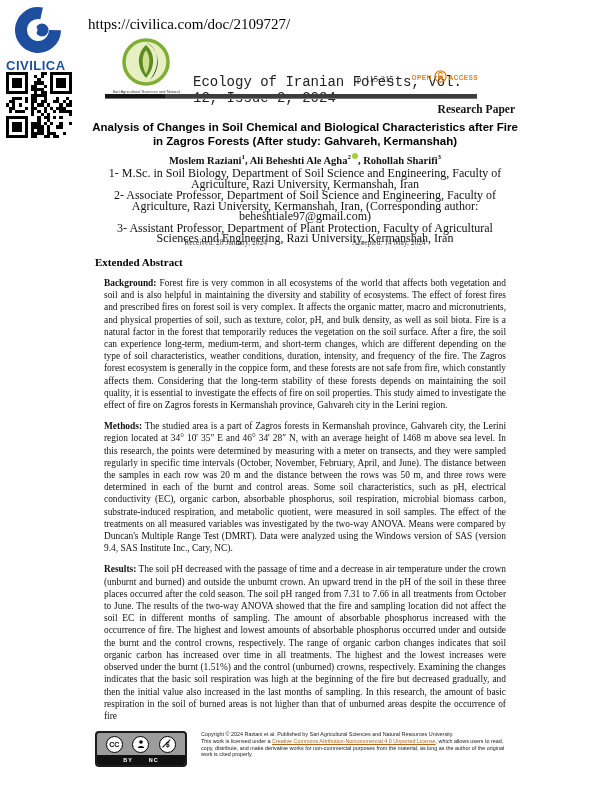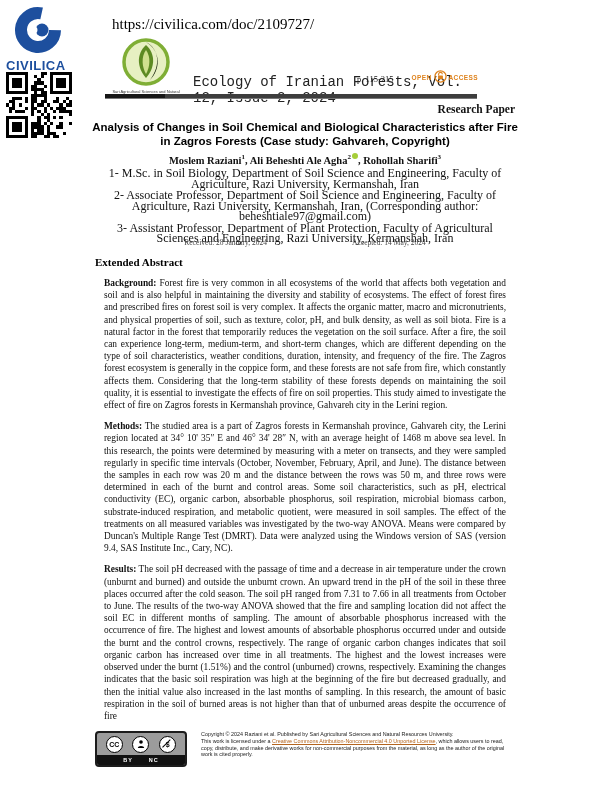--- a/index.html
+++ b/index.html
@@ -10,21 +10,21 @@
 
   
   .brand { position:absolute; left:6px; top:6px; width:78px; text-align:left; }
   .brand-name { color:#1d4f9e; font-family:"Liberation Sans", sans-serif;
     font-weight:bold; font-size:13px; letter-spacing:0.5px; margin-top:-2px; }
   .qr { position:absolute; left:6px; top:72px; width:66px; height:66px; }
   .qr svg { width:66px; height:66px; shape-rendering:crispEdges; background:#fff; }
 
   
   .doc-url { position:absolute; left:88px; top:16px; font-size:15px; color:#000;
-    text-decoration:none;margin-left:24px; }
+    text-decoration:none; }
 
   
   .jheader { position:absolute; left:105px; top:38px; width:375px; height:56px; }
   .jlogo { position:absolute; left:6px; top:0; width:70px; text-align:center; }
   .jlogo svg { width:48px; height:48px; }
   .jlogo-caption { font-size:4px; line-height:4.6px; color:#333;
     font-family:"Liberation Sans", sans-serif; }
   .jline { position:absolute; left:88px; top:36px; font-size:14px; color:#222;font-family:Liberation Mono, monospace; }
   .jpages { position:absolute; left:252px; top:36px; font-size:8.5px; color:#222; }
   .oa { position:absolute; right:2px; top:32px; display:flex; align-items:center; gap:2px;
@@ -249,21 +249,21 @@
           <path d="M5 6 V4.6 a2 2 0 0 1 4 0" fill="none" stroke="#de821c" stroke-width="1.2"></path>
           <rect x="4.4" y="6" width="5.2" height="4" rx="0.6" fill="#de821c"></rect>
         </svg>
       </span>
       <span>ACCESS</span>
     </div>
   </div>
   <div class="hbar"></div>
 
   <div class="rpaper">Research Paper</div>
-  <div class="title">Analysis of Changes in Soil Chemical and Biological Characteristics after Fire in Zagros Forests (Case study: Gahvareh, Copyright)</div>
+  <div class="title">Analysis of Changes in Soil Chemical and Biological Characteristics after Fire in Zagros Forests (After study: Gahvareh, Kermanshah)</div>
 
   <div class="authors">
     <span>Moslem Raziani</span><sup>1</sup><span>, </span><span>Ali Beheshti Ale Agha</span><sup>2</sup><span class="orcid"></span><span>, </span><span>Rohollah Sharifi</span><sup>3</sup>
   </div>
 
   <div class="affils">
     <p>1- M.Sc. in Soil Biology, Department of Soil Science and Engineering, Faculty of Agriculture, Razi University, Kermanshah, Iran</p>
     <p>2- Associate Professor, Department of Soil Science and Engineering, Faculty of Agriculture, Razi University, Kermanshah, Iran, (Corresponding author: beheshtiale97@gmail.com)</p>
     <p>3- Assistant Professor, Department of Plant Protection, Faculty of Agricultural Sciences and Engineering, Razi University, Kermanshah, Iran</p>
   </div>

